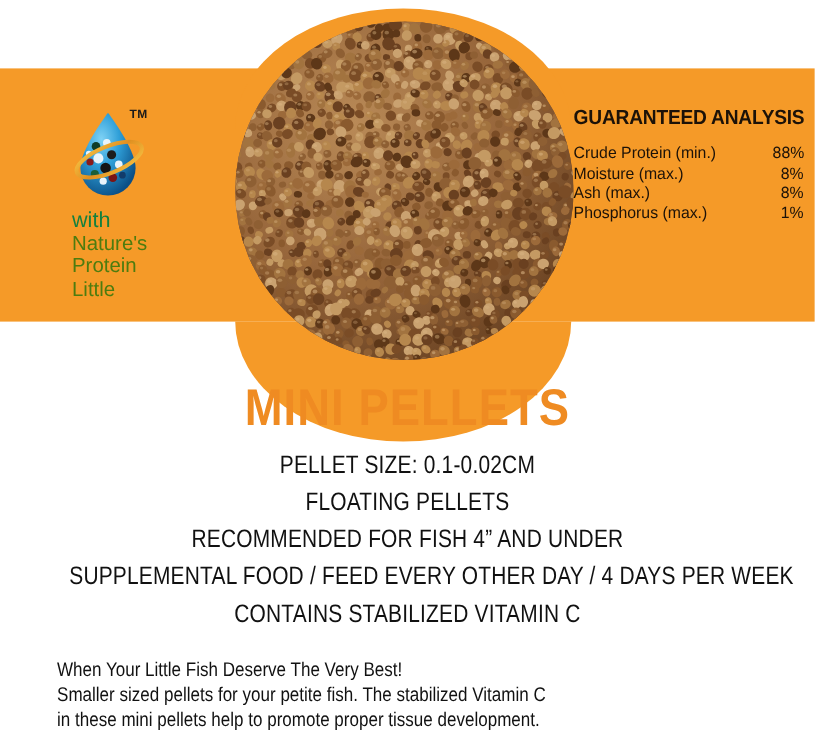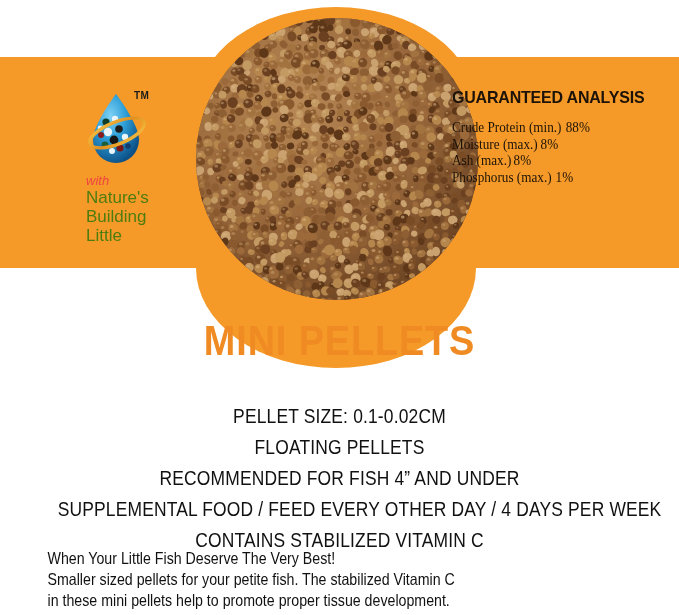--- a/index.html
+++ b/index.html
@@ -29,55 +29,55 @@
   }
 
   
   .pellet-circle{
     position:absolute;left:196px;top:18px;width:282px;height:282px;
     border-radius:50%;overflow:hidden;background:#8a5c33;
   }
   .pellet-circle svg{display:block;width:282px;height:282px;}
 
   
-  .logo-block{position:absolute;left:60px;top:88px;width:120px;margin-left:26px;}
+  .logo-block{position:absolute;left:60px;top:88px;width:120px;}
   .logo-mark{position:relative;width:74px;height:84px;}
   .logo-mark svg{display:block;}
   .logo-tm{
     position:absolute;left:48px;top:2px;
     font-size:10px;font-weight:bold;color:#1b1b1b;letter-spacing:.3px;
   }
   .logo-with{
-    margin-top:2px;font-size:13px;color:#ef4444;line-height:1.08;font-style:italic;
+    margin-top:2px;font-size:18px;color:#15803d;line-height:1.08;
   }
   .logo-name{
     font-size:17px;color:#4d7c0f;line-height:1.12;
   }
 
   
-  .ga{position:absolute;left:452px;top:88px;width:192px;color:#1c1208;}
+  .ga{position:absolute;left:478px;top:88px;width:192px;color:#1c1208;}
   .ga-title{
     font-size:17px;font-weight:bold;letter-spacing:-0.2px;
     transform:scaleX(.94);transform-origin:left center;
     white-space:nowrap;margin-bottom:12px;
   }
   .ga-row{
-    display:flex;align-items:baseline;
-    font-size:13.6px;line-height:16.5px;white-space:nowrap;font-family:Liberation Serif, serif;
+    display:flex;justify-content:space-between;align-items:baseline;
+    font-size:13.6px;line-height:16.5px;white-space:nowrap;
   }
   .ga-key{transform:scaleX(.97);transform-origin:left center;}
   .ga-val{transform:scaleX(.97);transform-origin:right center;}
 
   
   .headline{
     position:absolute;left:0;right:0;top:316px;text-align:center;
     font-size:43px;font-weight:bold;color:#ef8b22;
     letter-spacing:1px;transform:scaleX(.88);
   }
-  .specs{position:absolute;left:0;right:0;top:372px;text-align:center;color:#111;margin-top:28px;}
+  .specs{position:absolute;left:0;right:0;top:372px;text-align:center;color:#111;}
   .spec-line{
     font-size:21px;line-height:31px;white-space:nowrap;
     transform:scaleX(.83);letter-spacing:.2px;
   }
 
   
   .blurb{
     position:absolute;left:0;right:0;top:548px;color:#111;
   }
   .blurb-line{
@@ -2137,21 +2137,21 @@
           <circle cx="42" cy="58" r="2.8" fill="#123c6b"></circle>
           <circle cx="14" cy="40" r="2.4" fill="#e9f4fb"></circle>
         </g>
 
         <ellipse cx="31" cy="45" rx="29" ry="11" fill="none" stroke="url(#ringg)" stroke-width="3.4" transform="rotate(-22 31 45)"></ellipse>
       </svg>
       <span class="logo-tm">TM</span>
     </div>
     <div class="logo-with">with</div>
     <div class="logo-name">Nature's</div>
-    <div class="logo-name">Building</div>
+    <div class="logo-name">Protein</div>
     <div class="logo-name">Little</div>
   </div>
 
   <div class="ga">
     <div class="ga-title">GUARANTEED ANALYSIS</div>
     <div id="ga-rows">
         <div class="ga-row">
           <span class="ga-key">Crude Protein (min.)</span>
           <span class="ga-val">88%</span>
         </div>

